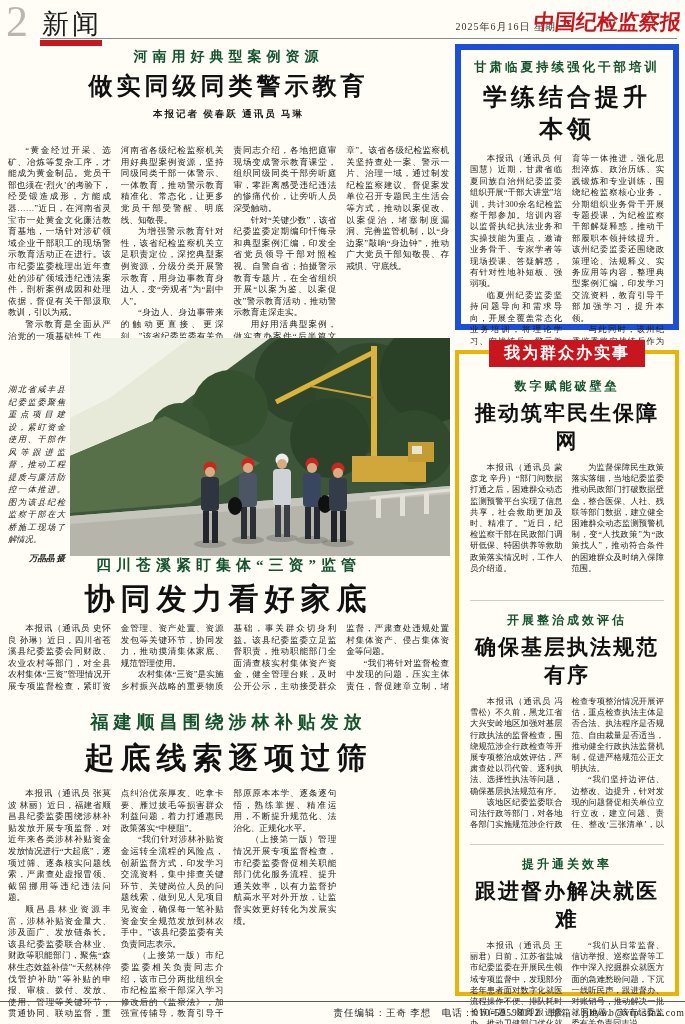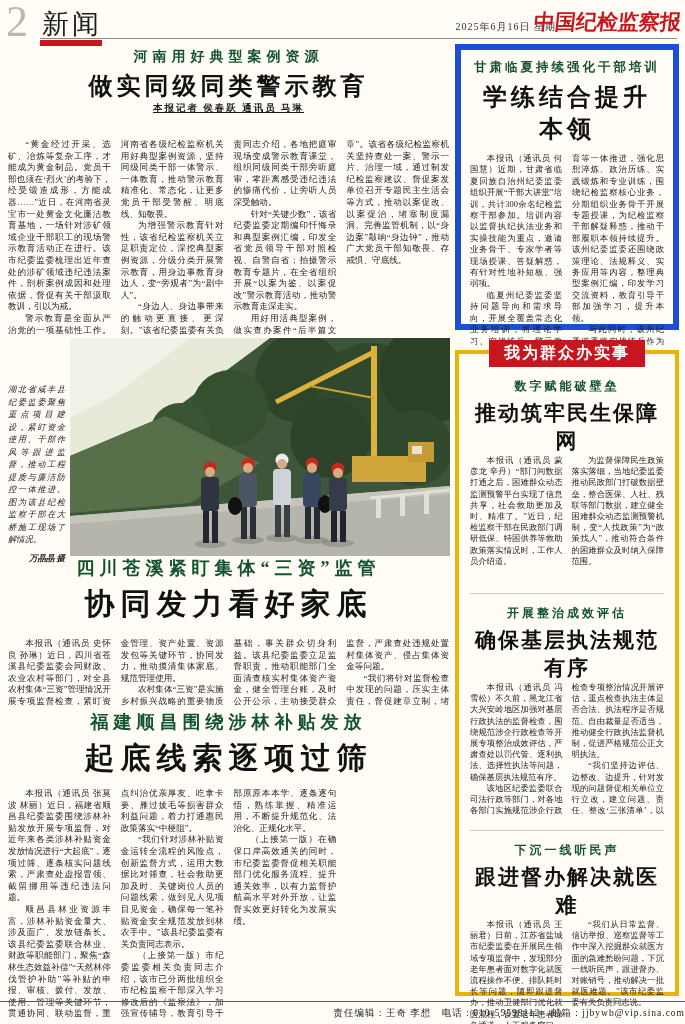--- a/index.html
+++ b/index.html
@@ -10,21 +10,21 @@
   .section-name{position:absolute;left:42px;top:6px;font-size:27px;font-weight:normal;letter-spacing:3px;}
   .header-rule{position:absolute;left:40px;top:38px;width:637px;height:1px;background:#8a8a86;}
   .header-redbar{position:absolute;left:40px;top:40px;width:62px;height:6px;background:#c8161e;}
   .header-date{position:absolute;right:118px;top:20px;font-size:10px;letter-spacing:1px;color:#333;}
   .masthead{position:absolute;right:4px;top:8px;font-size:21px;font-weight:bold;color:#c8161e;
             letter-spacing:0px;transform:skewX(-6deg);white-space:nowrap;}
   
   .kicker{text-align:center;font-size:14px;letter-spacing:5px;font-weight:bold;color:#14532d;}
   .kicker.small{font-size:12.5px;letter-spacing:2px;font-weight:bold;}
   .headline{text-align:center;font-weight:bold;color:#111;}
-  .byline{text-align:center;font-size:9.5px;letter-spacing:2px;font-weight:bold;text-decoration:underline;}
+  .byline{text-align:center;font-size:9.5px;letter-spacing:2px;margin-top:6px;font-weight:bold;}
   .body-cols{text-align:justify;overflow:hidden;column-fill:auto;}
   .body-cols p{margin:0;text-indent:2em;}
   
   .art-main{position:absolute;left:8px;top:48px;width:441px;}
   .art-main .headline{font-size:24px;letter-spacing:4px;margin-top:4px;}
   .art-main .body-cols{margin-top:24px;height:200px;column-count:4;column-gap:10px;
                        font-size:8.6px;line-height:11.6px;}
   
   .art-box{position:absolute;left:455px;top:44px;width:224px;height:286px;border:6px solid #1d4ed8;
            box-sizing:border-box;padding:9px 9px;background:#fffdf6;}
@@ -33,38 +33,38 @@
   .art-box .body-cols{margin-top:8px;height:198px;column-count:2;column-gap:10px;
                       font-size:8.4px;line-height:11.4px;}
   
   .photo{position:absolute;left:70px;top:338px;width:380px;height:218px;background:#44603f;}
   .photo svg{display:block;}
   .photo-caption{position:absolute;left:8px;top:384px;width:57px;font-size:8.3px;line-height:12.5px;
                  text-align:justify;font-style:italic;color:#222;}
   .photo-credit{margin-top:5px;text-align:right;font-style:italic;font-weight:bold;font-size:8.5px;}
   
   .art-sanzi{position:absolute;left:8px;top:556px;width:441px;}
-  .art-sanzi .kicker{font-size:18px;}
+  .art-sanzi .kicker{font-size:15px;}
   .art-sanzi .headline{font-size:30px;letter-spacing:6px;margin-top:4px;}
-  .art-sanzi .body-cols{margin-top:13px;height:78px;column-count:4;column-gap:10px;
+  .art-sanzi .body-cols{margin-top:3px;height:78px;column-count:4;column-gap:10px;
                         font-size:8.6px;line-height:11.6px;}
   .art-shelin{position:absolute;left:8px;top:699px;width:441px;}
   .art-shelin .kicker{font-size:18px;margin-top:11px;}
   .art-shelin .headline{font-size:30px;letter-spacing:6px;margin-top:4px;}
   .art-shelin .body-cols{margin-top:9px;height:236px;column-count:4;column-gap:10px;
                          font-size:8.6px;line-height:11.6px;}
   
   .right-col{position:absolute;left:455px;top:350px;width:224px;height:646px;
              border:4px solid #eab308;box-sizing:border-box;background:#fffdf6;}
   .badge{margin:-14px auto 0;background:#c8161e;color:#fff;width:fit-content;
          padding:3px 15px;font-size:16px;font-weight:bold;letter-spacing:2px;}
   .rc-art{padding:0 11px;}
   .rc-art .kicker{font-size:12px;letter-spacing:3px;margin-top:11px;}
   .rc-art .headline{font-size:21px;letter-spacing:2px;margin-top:4px;}
-  .rc-art .body-cols{column-count:2;column-gap:9px;font-size:8.3px;line-height:11.2px;}
+  .rc-art .body-cols{margin-top:7px;column-count:2;column-gap:9px;font-size:8.3px;line-height:11.2px;}
   .rc-art.a5 .body-cols{height:130px;}
   .rc-art.a6 .body-cols{height:140px;}
   .rc-art.a7 .body-cols{height:148px;}
   .rc-divider{border:none;border-top:1px solid #cfccc2;margin:8px 11px 0;}
   
   .footer-rule{position:absolute;left:0;top:1001px;width:685px;height:1px;background:#5a5a56;}
   .footer-text{position:absolute;left:0;top:1007px;width:685px;text-align:right;
                font-size:9.5px;letter-spacing:1px;color:#222;}
 </style>
 </head>
@@ -190,23 +190,23 @@
         <p>“我们将针对监督检查中发现的问题，压实主体责任，督促建章立制，堵塞监管漏洞，看好管住村集体‘钱袋子’。”该县纪委监委有关负责同志表示。</p>
       </div>
   </div>
 
   <div class="art-shelin">
     <div class="kicker">福建顺昌围绕涉林补贴发放</div>
     <div class="headline">起底线索逐项过筛</div>
     <div class="body-cols">
         <p>本报讯（通讯员 张莫波 林丽）近日，福建省顺昌县纪委监委围绕涉林补贴发放开展专项监督，对近年来各类涉林补贴资金发放情况进行“大起底”，逐项过筛、逐条核实问题线索，严肃查处虚报冒领、截留挪用等违纪违法问题。</p>
         <p>顺昌县林业资源丰富，涉林补贴资金量大、涉及面广、发放链条长。该县纪委监委联合林业、财政等职能部门，聚焦“森林生态效益补偿”“天然林停伐管护补助”等补贴的申报、审核、拨付、发放、使用、管理等关键环节，贯通协同、联动监督，重点纠治优亲厚友、吃拿卡要、雁过拔毛等损害群众利益问题，着力打通惠民政策落实“中梗阻”。</p>
-        <p>“我们针对涉林补贴资金运转全流程的风险点，创新监督方式，运用大数据比对筛查，社会救助更加及时、关键岗位人员的问题线索，做到见人见项目见资金，确保每一笔补贴资金安全规范发放到林农手中。”该县纪委监委有关负责同志表示。</p>
+        <p>“我们针对涉林补贴资金运转全流程的风险点，创新监督方式，印发学习交流资料，集中排查关键环节、关键岗位人员的问题线索，做到见人见项目见资金，确保每一笔补贴资金安全规范发放到林农手中。”该县纪委监委有关负责同志表示。</p>
         <p>（上接第一版）市纪委监委相关负责同志介绍，该市已分两批组织全市纪检监察干部深入学习修改后的《监察法》，加强宣传辅导，教育引导干部原原本本学、逐条逐句悟，熟练掌握、精准运用，不断提升规范化、法治化、正规化水平。</p>
-        <p>（上接第一版）在确保口岸高效通关的同时，市纪委监委督促相关职能部门优化服务流程、提升通关效率，以有力监督护航高水平对外开放，让监督实效更好转化为发展实绩。</p>
+        <p>（上接第一版）管理情况开展专项监督检查，市纪委监委督促相关职能部门优化服务流程、提升通关效率，以有力监督护航高水平对外开放，让监督实效更好转化为发展实绩。</p>
       </div>
   </div>
 
   <div class="right-col">
     <div class="badge">我为群众办实事</div>
 
     <div class="rc-art a5">
       <div class="kicker small">数字赋能破壁垒</div>
       <div class="headline">推动筑牢民生保障网</div>
       <div class="body-cols">
@@ -221,21 +221,21 @@
       <div class="headline">确保基层执法规范有序</div>
       <div class="body-cols">
           <p>本报讯（通讯员 冯雪松）不久前，黑龙江省大兴安岭地区加强对基层行政执法的监督检查，围绕规范涉企行政检查等开展专项整治成效评估，严肃查处以罚代管、逐利执法、选择性执法等问题，确保基层执法规范有序。</p>
           <p>该地区纪委监委联合司法行政等部门，对各地各部门实施规范涉企行政检查专项整治情况开展评估，重点检查执法主体是否合法、执法程序是否规范、自由裁量是否适当，推动健全行政执法监督机制，促进严格规范公正文明执法。</p>
           <p>“我们坚持边评估、边整改、边提升，针对发现的问题督促相关单位立行立改，建立问题、责任、整改‘三张清单’，以评促改、以改促治，推动基层执法更加规范有序。”该地区纪委监委有关负责同志表示。</p>
         </div>
     </div>
     <hr class="rc-divider">
 
     <div class="rc-art a7">
-      <div class="kicker small">下沉一线听民声</div>
+      <div class="kicker small">提升通关效率</div>
       <div class="headline">跟进督办解决就医难</div>
       <div class="body-cols">
           <p>本报讯（通讯员 王丽君）日前，江苏省盐城市纪委监委在开展民生领域专项监督中，发现部分老年患者面对数字化就医流程操作不便、排队耗时长等问题，随即跟进督办，推动卫健部门优化就医流程，设置老年患者绿色通道、人工服务窗口，切实提升医疗资源配置质效，持续化解群众看病就医的操心事、烦心事。</p>
           <p>“我们从日常监督、信访举报、巡察监督等工作中深入挖掘群众就医方面的急难愁盼问题，下沉一线听民声，跟进督办、对账销号，推动解决一批就医难题。”该市纪委监委有关负责同志说。</p>
         </div>
     </div>
   </div>
 
   <div class="footer-rule"></div>
   <div class="footer-text">责任编辑：王奇 李想　电话：010-59598112　邮箱：jjbywb@vip.sina.com</div>

